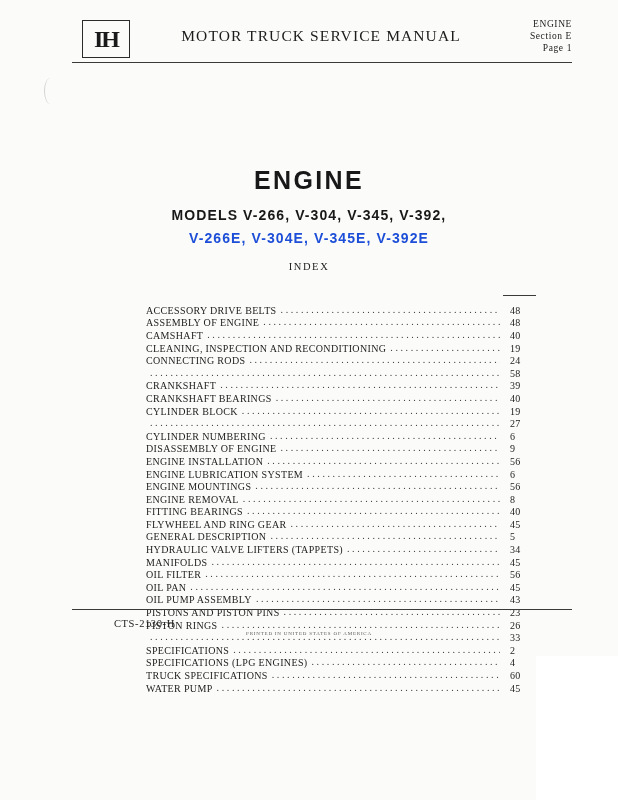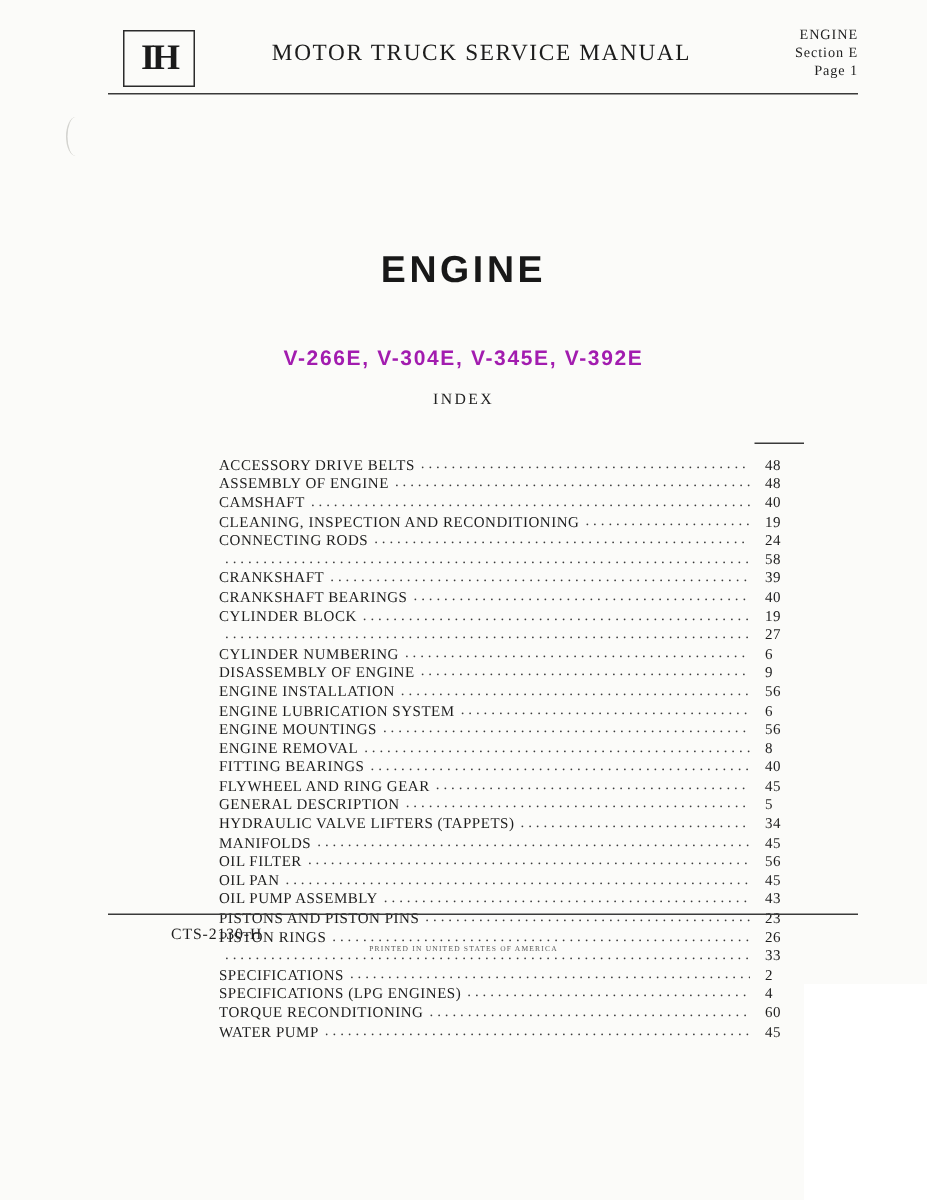--- a/index.html
+++ b/index.html
@@ -108,21 +108,21 @@
   .models-line2 {
     position: absolute;
     top: 230px;
     left: 0;
     right: 0;
     text-align: center;
     font-size: 14px;
     font-weight: bold;
     letter-spacing: 1.1px;
     font-family: "Liberation Sans", sans-serif;
-    color: #a21caf;
+    color: #1d4ed8;
   }
   .index-label {
     position: absolute;
     top: 261px;
     left: 0;
     right: 0;
     text-align: center;
     font-size: 10.5px;
     letter-spacing: 1.6px;
     color: #222;
@@ -254,20 +254,21 @@
     <div class="header-title">MOTOR TRUCK SERVICE MANUAL</div>
     <div class="header-right">
       <div>ENGINE</div>
       <div>Section E</div>
       <div>Page 1</div>
     </div>
   </div>
   <div class="rule-top"></div>
 
   <div class="doc-title">ENGINE</div>
+  <div class="models-line1">MODELS V-266, V-304, V-345, V-392,</div>
   <div class="models-line2">V-266E, V-304E, V-345E, V-392E</div>
   <div class="index-label">INDEX</div>
 
   <div class="index-block">
     <div class="col-head">
       <span class="subject">Subject</span>
       <span class="subject-rule"></span>
       <span class="page">Page</span>
       <span class="page-rule"></span>
     </div>
@@ -408,21 +409,21 @@
           <span class="label">SPECIFICATIONS</span>
           <span class="dots">.....................................................................</span>
           <span class="pg">2</span>
         </div>
         <div class="row">
           <span class="label">SPECIFICATIONS (LPG ENGINES)</span>
           <span class="dots">.....................................................................</span>
           <span class="pg">4</span>
         </div>
         <div class="row">
-          <span class="label">TORQUE RECONDITIONING</span>
+          <span class="label">TRUCK SPECIFICATIONS</span>
           <span class="dots">.....................................................................</span>
           <span class="pg">60</span>
         </div>
         <div class="row">
           <span class="label">WATER PUMP</span>
           <span class="dots">.....................................................................</span>
           <span class="pg">45</span>
         </div>
       </div>
   </div>

